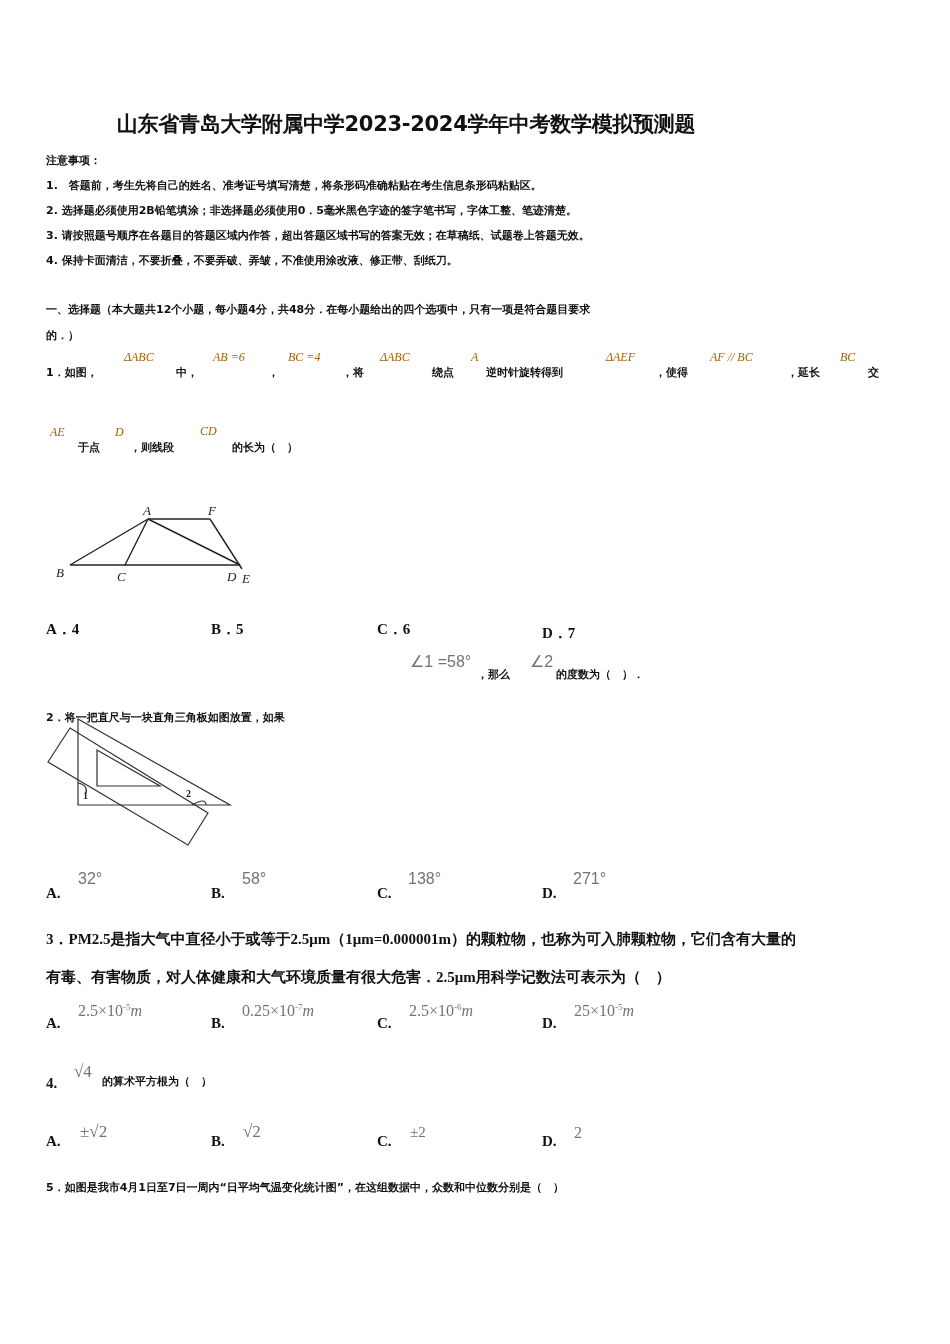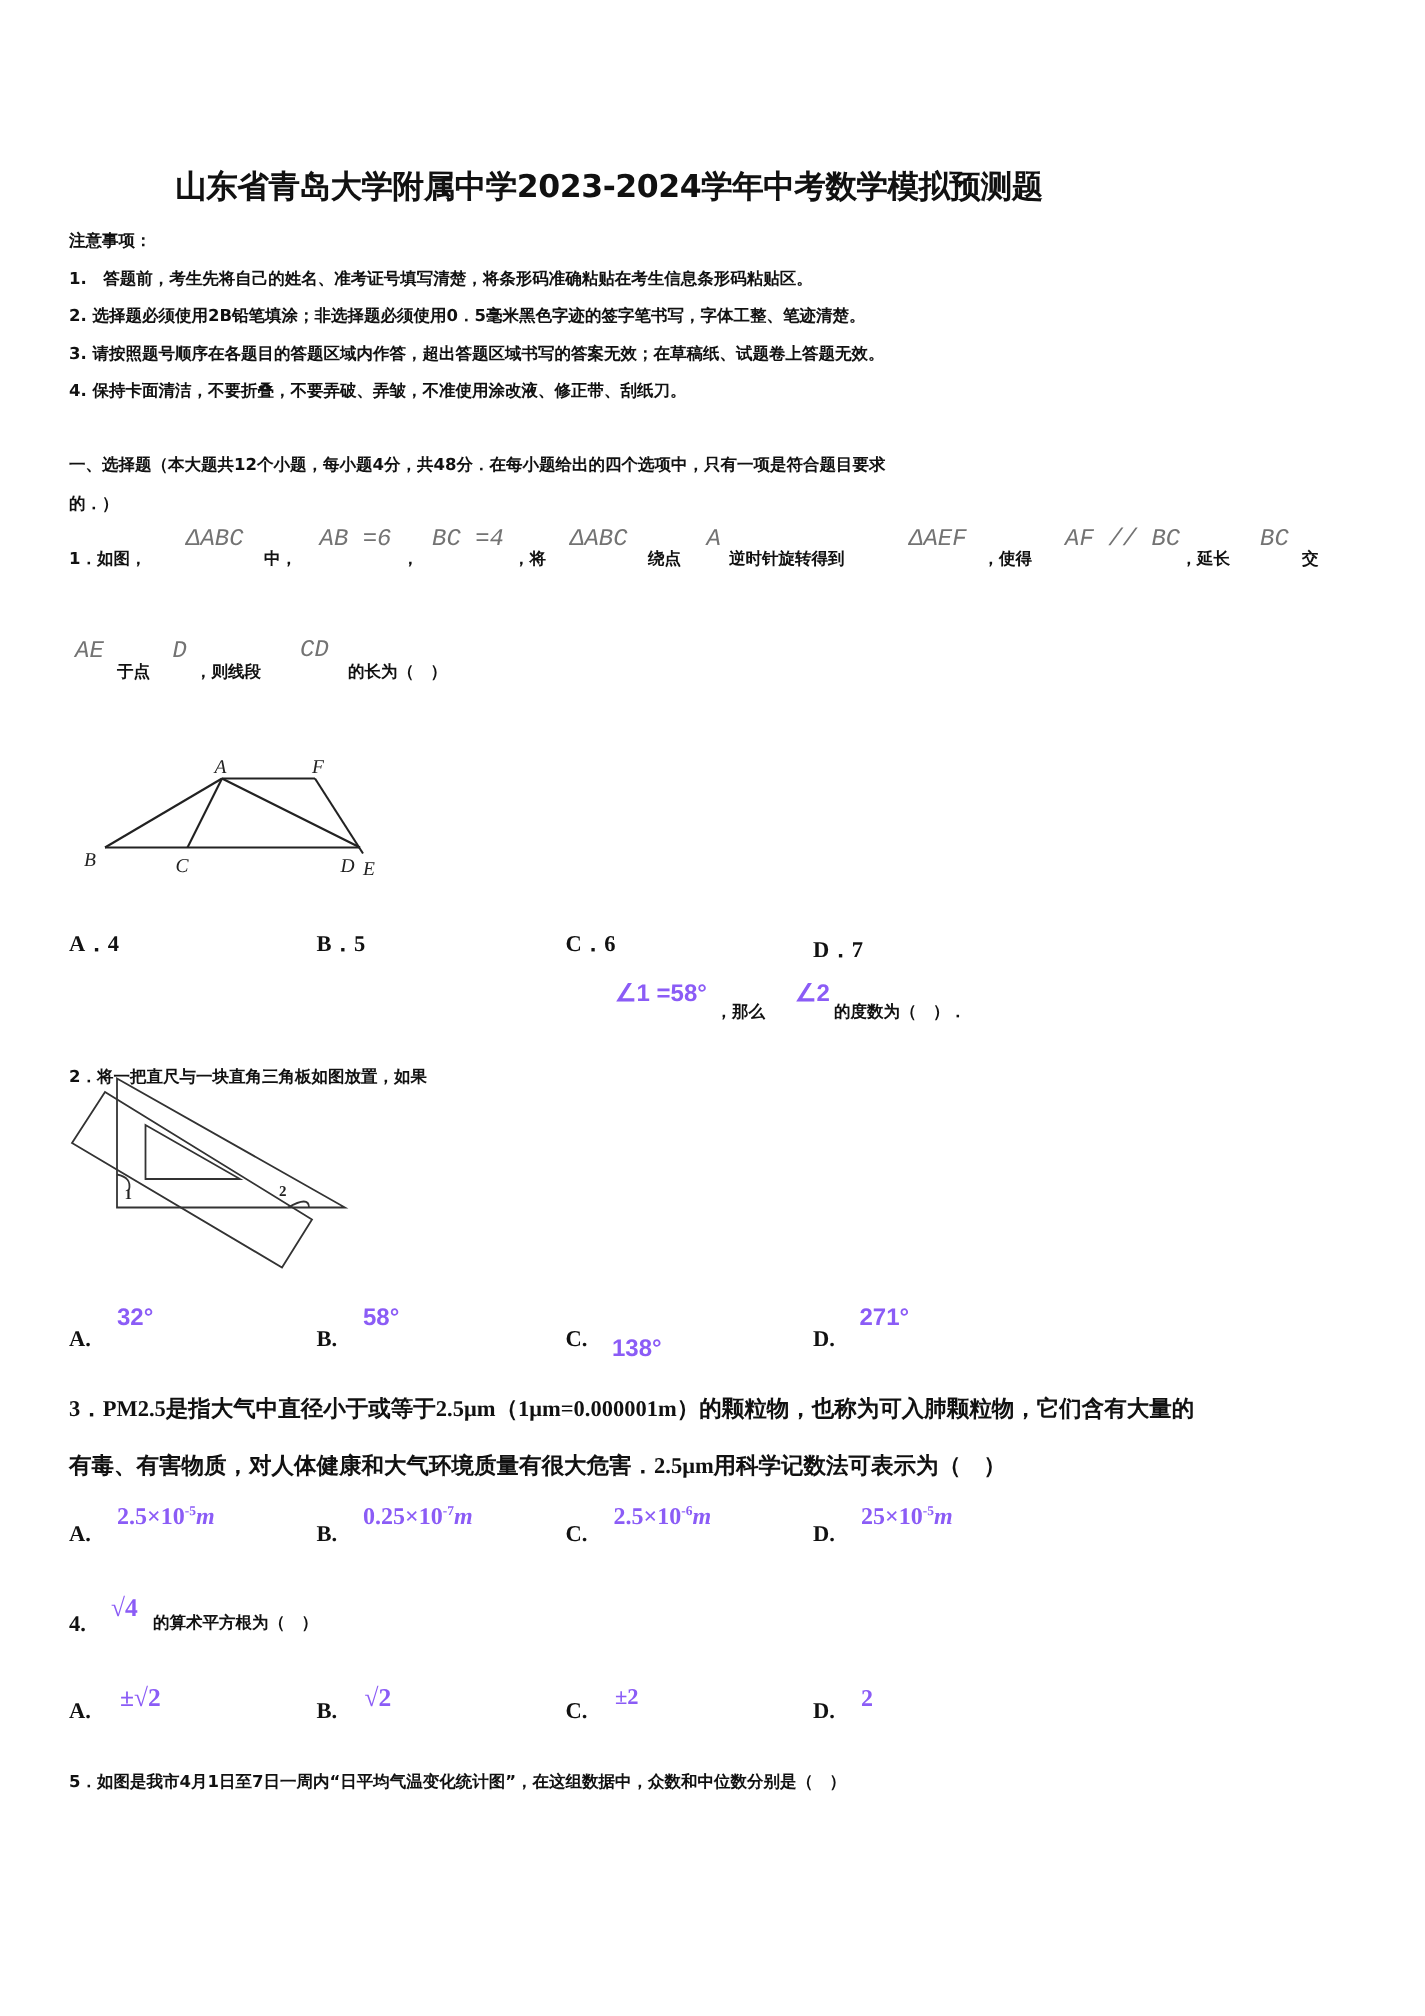--- a/index.html
+++ b/index.html
@@ -1,22 +1,22 @@
 <!DOCTYPE html>
 <html><head>
 <meta charset="utf-8">
 <style>
   html, body { margin: 0; padding: 0; background: #ffffff; }
   body { width: 950px; height: 1344px; position: relative; overflow: hidden; color: #111; font-family: "DejaVu Sans", sans-serif; }
   .abs { position: absolute; white-space: nowrap; }
   .title { left: 0; width: 812px; top: 110px; text-align: center; font-size: 21px; font-weight: bold; font-family: "DejaVu Sans", sans-serif; letter-spacing: -0.3px; }
   .t { font-size: 11px; font-weight: bold; font-family: "DejaVu Sans", sans-serif; }
   .serif { font-family: "Liberation Serif", serif; }
-  .m { font-family: Liberation Mono, monospace; font-style: italic; font-weight: normal; font-size: 16px; color: #737373; }
-  .mn { font-family: "Liberation Sans", sans-serif; font-weight: bold; font-size: 16px; color: #8b5cf6; }
+  .m { font-family: Liberation Serif, serif; font-style: italic; font-weight: normal; font-size: 12px; color: #a16207; }
+  .mn { font-family: "Liberation Sans", sans-serif; font-weight: normal; font-size: 16px; color: #737373; }
   .opt { font-family: "Liberation Serif", serif; font-weight: bold; font-size: 15px; }
   sup { font-size: 9px; }
   svg { position: absolute; }
 </style>
 </head>
 <body>
 
 <div class="abs title">山东省青岛大学附属中学2023-2024学年中考数学模拟预测题</div>
 
 <div class="abs t" style="left:46px;top:153px;">注意事项：</div>
@@ -95,21 +95,21 @@
     <text x="43" y="94">1</text>
     <text x="146" y="92">2</text>
   </g>
 </svg>
 
 <div class="abs opt" style="left:46px;top:885px;"><span>A.</span></div>
 <div class="abs mn" style="left:78px;top:870px;">32°</div>
 <div class="abs opt" style="left:211px;top:885px;"><span>B.</span></div>
 <div class="abs mn" style="left:242px;top:870px;">58°</div>
 <div class="abs opt" style="left:377px;top:885px;"><span>C.</span></div>
-<div class="abs mn" style="left:408px;top:870px;margin-top:21px;">138°</div>
+<div class="abs mn" style="left:408px;top:870px;">138°</div>
 <div class="abs opt" style="left:542px;top:885px;"><span>D.</span></div>
 <div class="abs mn" style="left:573px;top:870px;">271°</div>
 
 <div class="abs t serif" style="left:46px;top:930px;font-size:15px;">3．PM2.5是指大气中直径小于或等于2.5μm（1μm=0.000001m）的颗粒物，也称为可入肺颗粒物，它们含有大量的</div>
 <div class="abs t serif" style="left:46px;top:968px;font-size:15px;">有毒、有害物质，对人体健康和大气环境质量有很大危害．2.5μm用科学记数法可表示为（　）</div>
 
 <div class="abs opt" style="left:46px;top:1015px;"><span>A.</span></div>
 <div class="abs mn serif" style="left:78px;top:1002px;font-family:'Liberation Serif',serif;"><span>2.5×10</span><sup>-5</sup><i>m</i></div>
 <div class="abs opt" style="left:211px;top:1015px;"><span>B.</span></div>
 <div class="abs mn" style="left:242px;top:1002px;font-family:'Liberation Serif',serif;"><span>0.25×10</span><sup>-7</sup><i>m</i></div>

